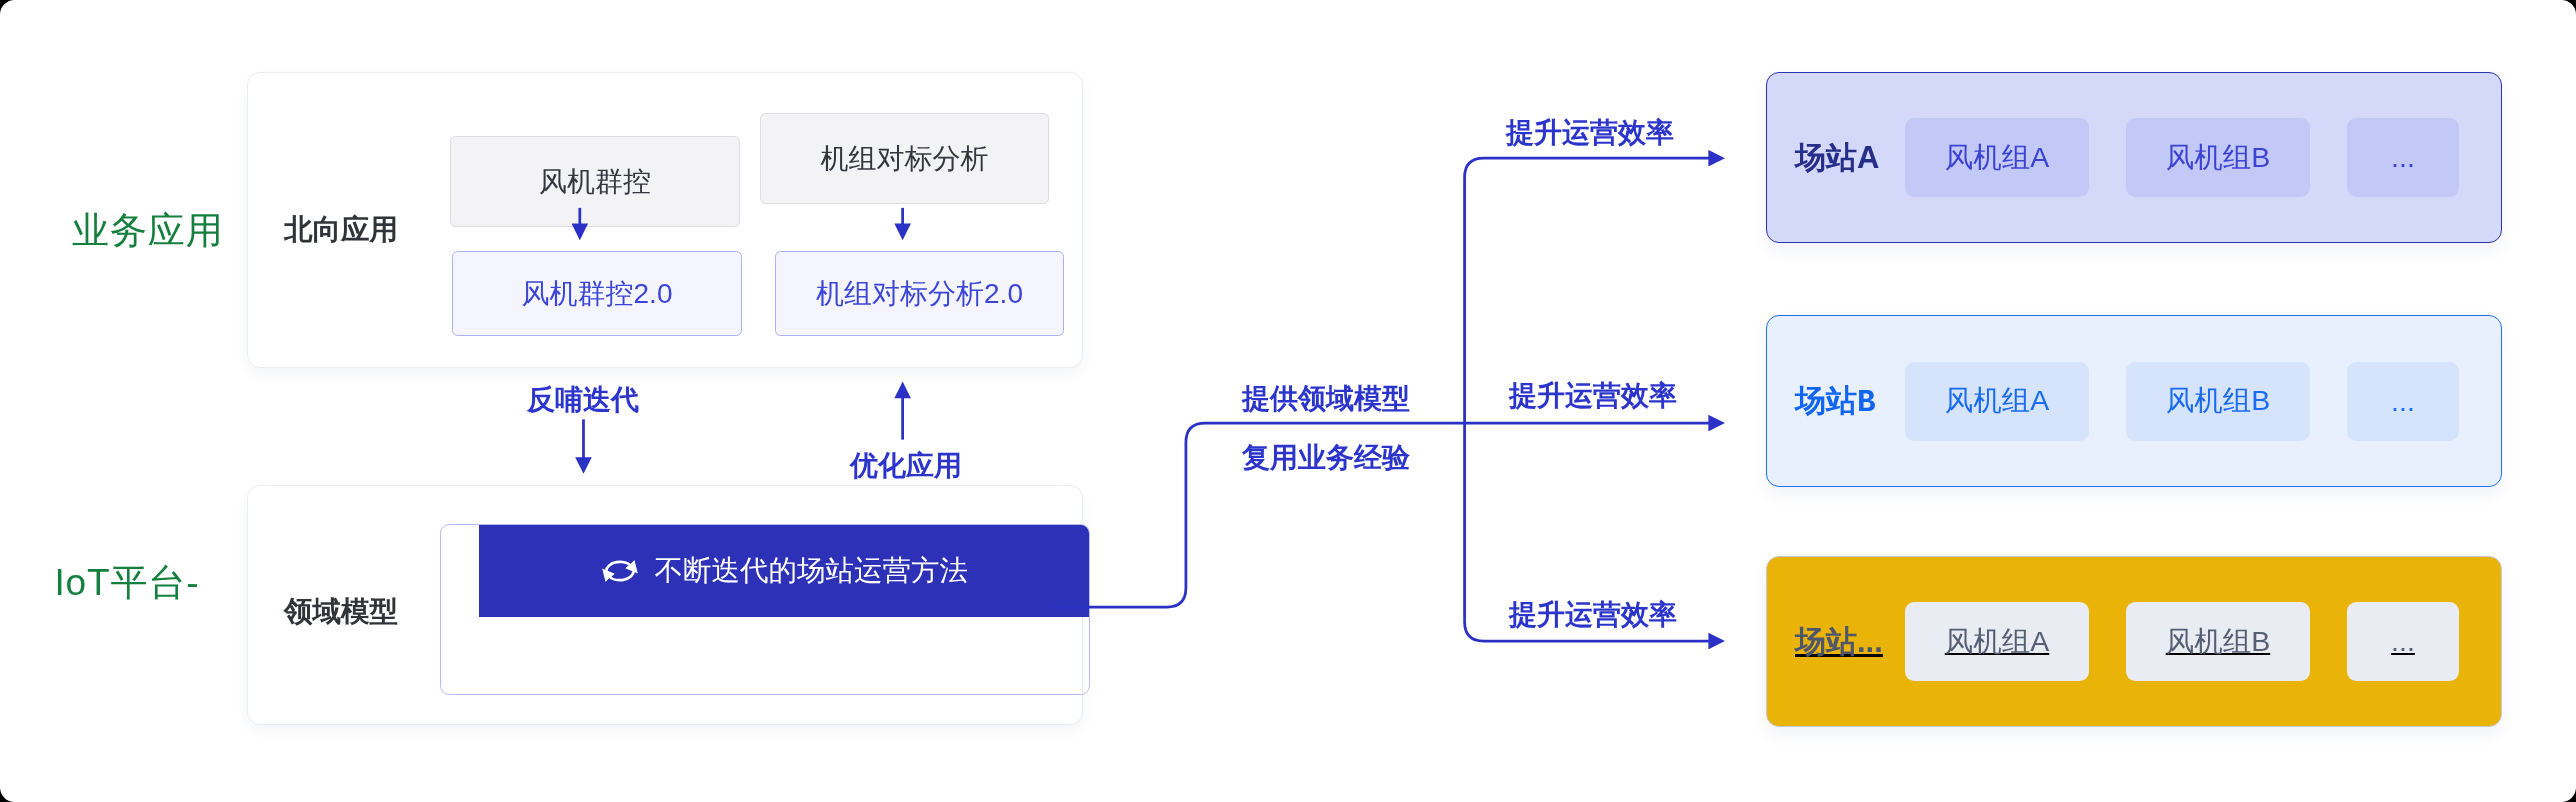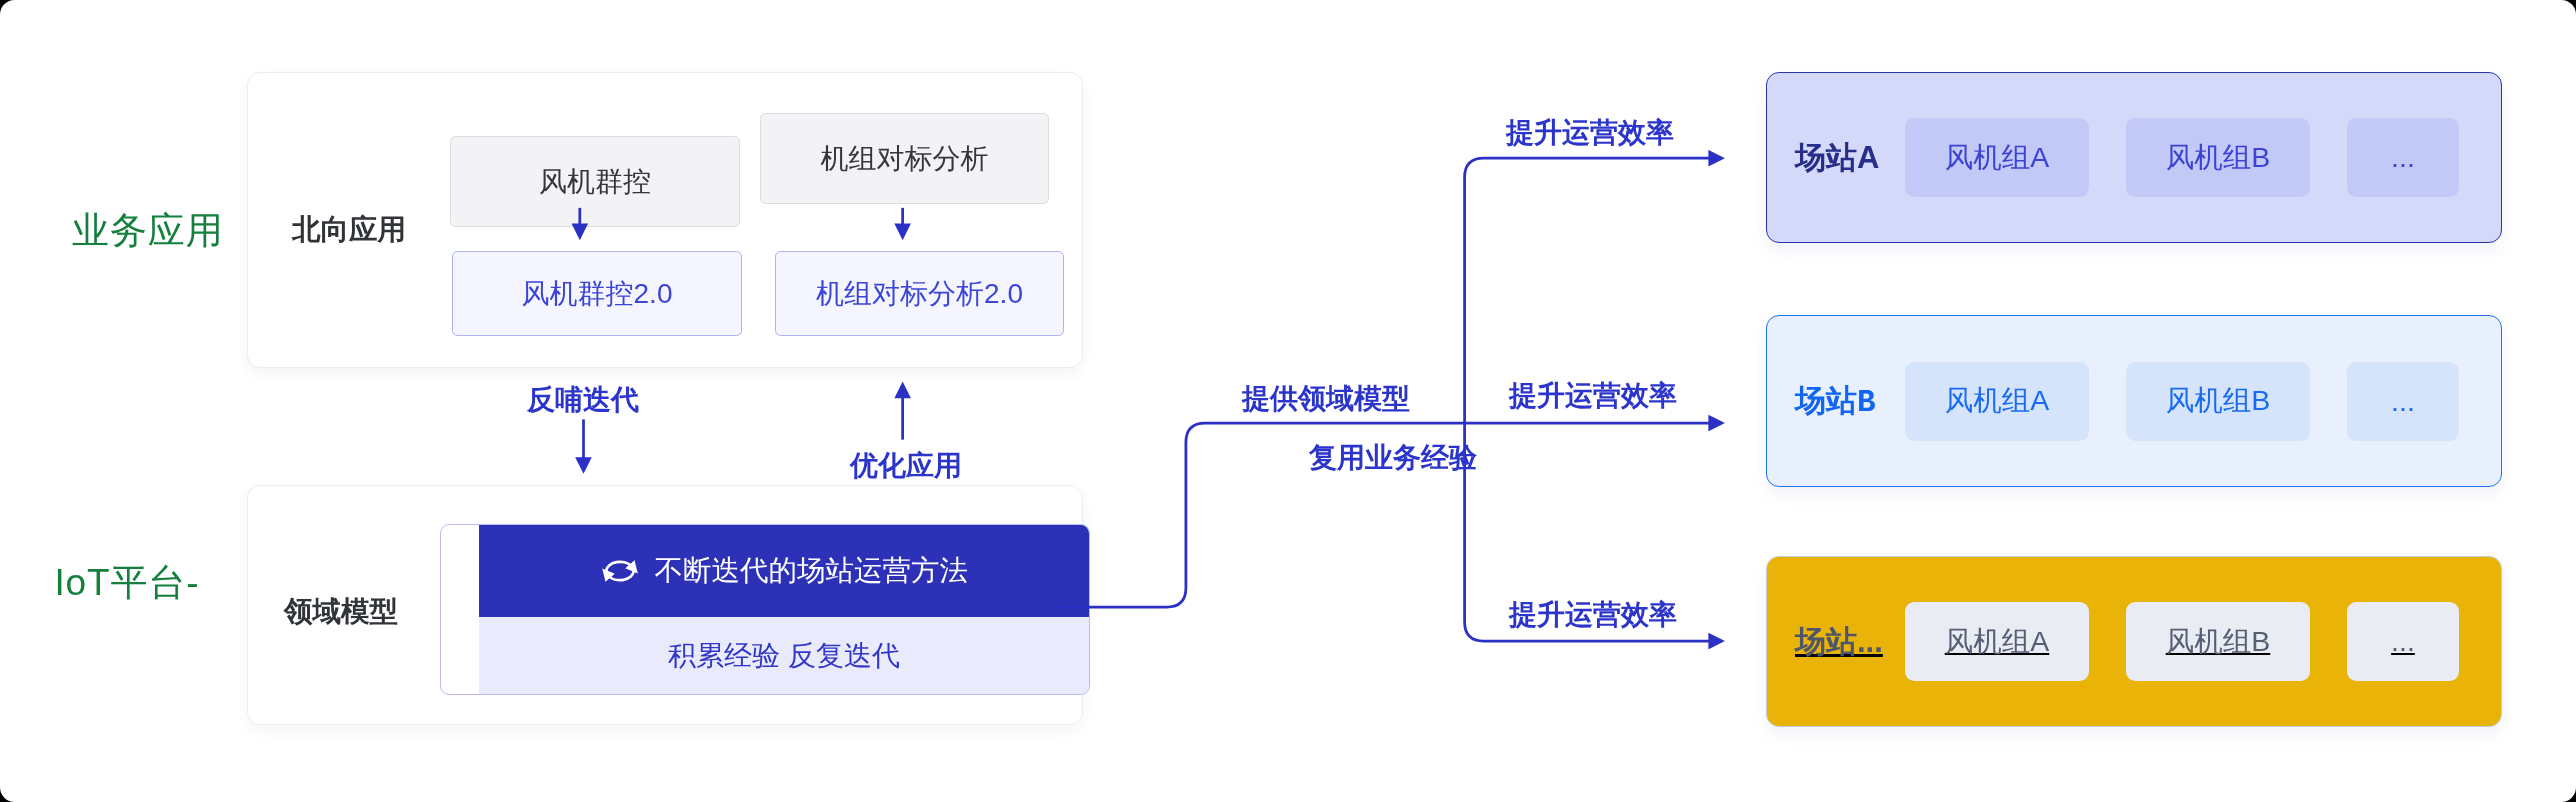--- a/index.html
+++ b/index.html
@@ -53,21 +53,21 @@
 <body>
 
 <div id="page">
 
   <div class="side-label" style="left:72px;top:206px;">业务应用</div>
   <div class="side-label two-line" style="left:35px;top:559px;">
     <div>IoT平台-</div>
   </div>
 
   <div class="panel" style="left:247px;top:72px;width:834px;height:294px;">
-    <div class="panel-label" style="left:36px;top:138px;margin-left:8px;">北向应用</div>
+    <div class="panel-label" style="left:36px;top:138px;">北向应用</div>
     <div class="gray-box" style="left:202px;top:40px;width:288px;height:89px;margin-top:23px;">风机群控</div>
     <div class="gray-box" style="left:512px;top:40px;width:287px;height:89px;">机组对标分析</div>
     <div class="v2-box" style="left:189px;top:178px;width:288px;height:83px;">风机群控2.0</div>
     <div class="v2-box" style="left:512px;top:178px;width:287px;height:83px;">机组对标分析2.0</div>
   </div>
 
   <div class="panel" style="left:247px;top:485px;width:834px;height:238px;">
     <div class="panel-label" style="left:36px;top:107px;">领域模型</div>
     <div class="model-box">
       <div class="model-top">
@@ -75,21 +75,20 @@
           <defs>
             <marker id="wm" viewBox="0 0 8 8" refX="2" refY="4" markerWidth="4.5" markerHeight="4.5" orient="auto">
               <path d="M0,0 L8,4 L0,8 Z" fill="#ffffff"></path>
             </marker>
           </defs>
           <path d="M 7 15 A 15 10 0 0 1 35 10" fill="none" stroke="#ffffff" stroke-width="3" marker-end="url(#wm)"></path>
           <path d="M 37 15 A 15 10 0 0 1 9 20" fill="none" stroke="#ffffff" stroke-width="3" marker-end="url(#wm)"></path>
         </svg>
         <span>不断迭代的场站运营方法</span>
       </div>
-      <div class="model-bottom">积累经验 反复迭代</div>
     </div>
   </div>
 
   <svg class="overlay" width="2576" height="802" viewBox="0 0 2800 872">
     <defs>
       <marker id="am" viewBox="0 0 10 10" refX="0.5" refY="5" markerWidth="7.5" markerHeight="6" orient="auto">
         <path d="M0,0 L10,5 L0,10 Z" fill="#2b31c4"></path>
       </marker>
     </defs>
 
@@ -102,21 +101,21 @@
     <path d="M 1140 660 L 1268 660 Q 1289 660 1289 639 L 1289 481 Q 1289 460 1310 460 L 1858 460" stroke="#2b31c4" stroke-width="3" fill="none" marker-end="url(#am)"></path>
 
     <path d="M 1592 460 L 1592 193 Q 1592 172 1613 172 L 1858 172" stroke="#2b31c4" stroke-width="3" fill="none" marker-end="url(#am)"></path>
 
     <path d="M 1592 460 L 1592 676 Q 1592 697 1613 697 L 1858 697" stroke="#2b31c4" stroke-width="3" fill="none" marker-end="url(#am)"></path>
   </svg>
 
   <div class="flow-label" style="left:482px;top:381px;">反哺迭代</div>
   <div class="flow-label" style="left:805px;top:447px;">优化应用</div>
   <div class="flow-label" style="left:1225px;top:380px;">提供领域模型</div>
-  <div class="flow-label" style="left:1292px;top:439px;">复用业务经验</div>
+  <div class="flow-label" style="left:1225px;top:439px;">复用业务经验</div>
   <div class="flow-label" style="left:1489px;top:114px;">提升运营效率</div>
   <div class="flow-label" style="left:1492px;top:377px;">提升运营效率</div>
   <div class="flow-label" style="left:1492px;top:596px;">提升运营效率</div>
 
   <div class="station row-a">
     <div class="name">场站A</div>
     <div class="chips">
       <div class="chip w1">风机组A</div>
       <div class="chip w2">风机组B</div>
       <div class="chip w3">...</div>

